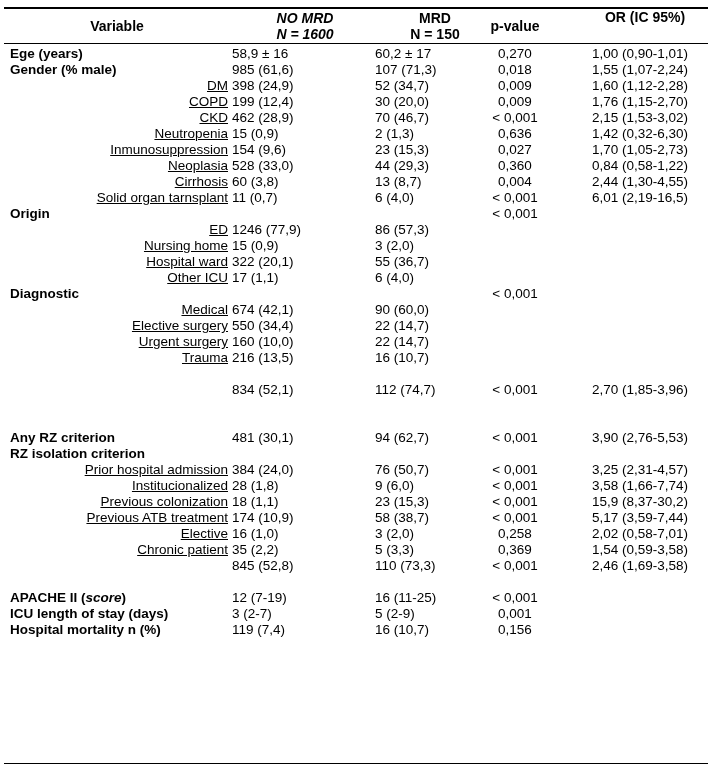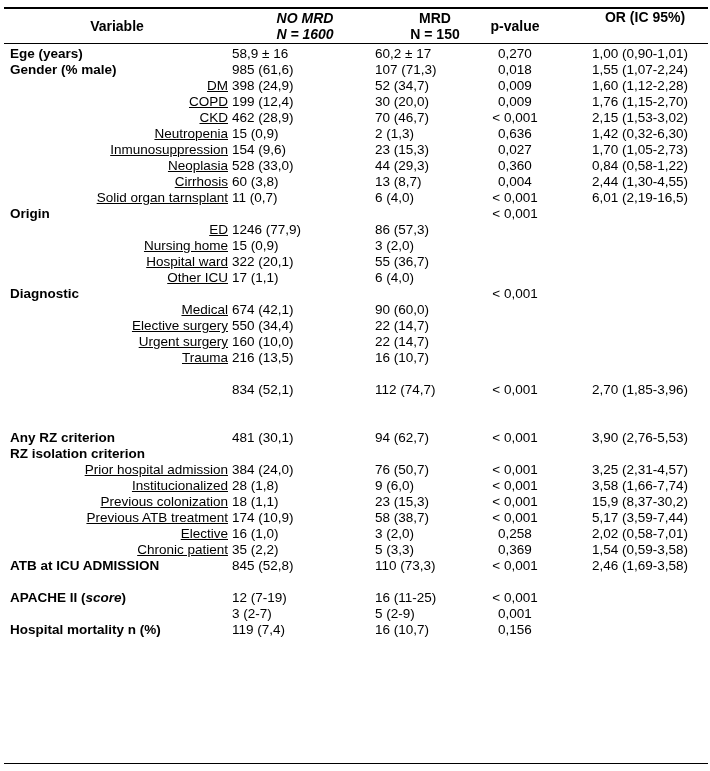--- a/index.html
+++ b/index.html
@@ -247,35 +247,35 @@
       <span class="c-or">2,02 (0,58-7,01)</span>
     </div>
     <div class="row">
       <span class="c-label sub">Chronic patient</span>
       <span class="c-nomrd">35 (2,2)</span>
       <span class="c-mrd">5 (3,3)</span>
       <span class="c-p">0,369</span>
       <span class="c-or">1,54 (0,59-3,58)</span>
     </div>
     <div class="row">
-      <span class="c-label top">ATB at ICU ADMISSION</span>
       <span class="c-nomrd">845 (52,8)</span>
       <span class="c-mrd">110 (73,3)</span>
       <span class="c-p">&lt; 0,001</span>
       <span class="c-or">2,46 (1,69-3,58)</span>
     </div>
     <div class="row blank"></div>
     <div class="row">
       <span class="c-label top">APACHE II (<span class="i">score</span>)</span>
       <span class="c-nomrd">12 (7-19)</span>
       <span class="c-mrd">16 (11-25)</span>
       <span class="c-p">&lt; 0,001</span>
       <span class="c-or"></span>
     </div>
     <div class="row">
+      <span class="c-label top">ICU length of stay (days)</span>
       <span class="c-nomrd">3 (2-7)</span>
       <span class="c-mrd">5 (2-9)</span>
       <span class="c-p">0,001</span>
       <span class="c-or"></span>
     </div>
     <div class="row">
       <span class="c-label top">Hospital mortality n (%)</span>
       <span class="c-nomrd">119 (7,4)</span>
       <span class="c-mrd">16 (10,7)</span>
       <span class="c-p">0,156</span>

